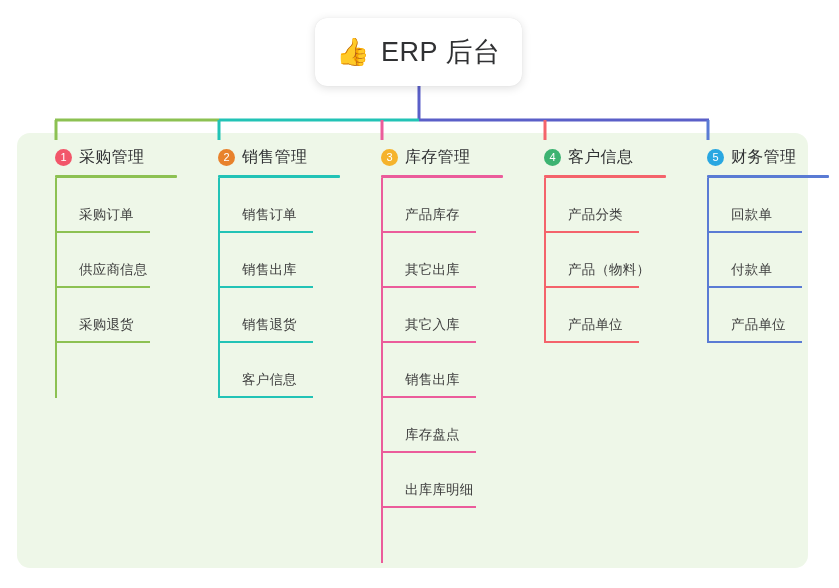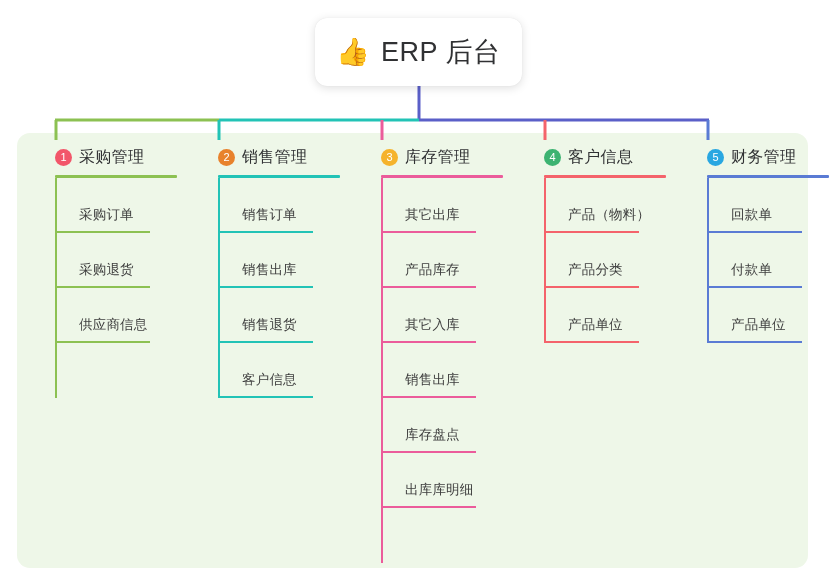--- a/index.html
+++ b/index.html
@@ -178,27 +178,27 @@
           <span class="col-title">采购管理</span>
         </div>
         <div class="col-rule" style="background: rgb(140, 193, 82);"></div>
         <div class="items">
           <div class="spine" style="background: rgb(140, 193, 82); height: 220px;"></div>
           <div class="item">
             <span class="item-label">采购订单</span>
             <div class="item-rule" style="background: rgb(140, 193, 82);"></div>
           </div>
           <div class="item">
+            <span class="item-label">供应商信息</span>
+            <div class="item-rule" style="background: rgb(140, 193, 82);"></div>
+          </div>
+          <div class="item">
             <span class="item-label">采购退货</span>
             <div class="item-rule" style="background: rgb(140, 193, 82);"></div>
           </div>
-          <div class="item">
-            <span class="item-label">供应商信息</span>
-            <div class="item-rule" style="background: rgb(140, 193, 82);"></div>
-          </div>
         </div>
       </div>
       <div class="column" style="left: 193px;">
         <div class="col-head">
           <span class="badge" style="background: rgb(232, 130, 44);">2</span>
           <span class="col-title">销售管理</span>
         </div>
         <div class="col-rule" style="background: rgb(34, 195, 182);"></div>
         <div class="items">
           <div class="spine" style="background: rgb(34, 195, 182); height: 220px;"></div>
@@ -222,25 +222,25 @@
       </div>
       <div class="column" style="left: 356px;">
         <div class="col-head">
           <span class="badge" style="background: rgb(245, 179, 44);">3</span>
           <span class="col-title">库存管理</span>
         </div>
         <div class="col-rule" style="background: rgb(235, 92, 155);"></div>
         <div class="items">
           <div class="spine" style="background: rgb(235, 92, 155); height: 385px;"></div>
           <div class="item">
+            <span class="item-label">产品库存</span>
+            <div class="item-rule" style="background: rgb(235, 92, 155);"></div>
+          </div>
+          <div class="item">
             <span class="item-label">其它出库</span>
-            <div class="item-rule" style="background: rgb(235, 92, 155);"></div>
-          </div>
-          <div class="item">
-            <span class="item-label">产品库存</span>
             <div class="item-rule" style="background: rgb(235, 92, 155);"></div>
           </div>
           <div class="item">
             <span class="item-label">其它入库</span>
             <div class="item-rule" style="background: rgb(235, 92, 155);"></div>
           </div>
           <div class="item">
             <span class="item-label">销售出库</span>
             <div class="item-rule" style="background: rgb(235, 92, 155);"></div>
           </div>
@@ -256,28 +256,28 @@
       </div>
       <div class="column" style="left: 519px;">
         <div class="col-head">
           <span class="badge" style="background: rgb(60, 179, 113);">4</span>
           <span class="col-title">客户信息</span>
         </div>
         <div class="col-rule" style="background: rgb(244, 99, 107);"></div>
         <div class="items">
           <div class="spine" style="background: rgb(244, 99, 107); height: 165px;"></div>
           <div class="item">
+            <span class="item-label">产品分类</span>
+            <div class="item-rule" style="background: rgb(244, 99, 107);"></div>
+          </div>
+          <div class="item">
             <span class="item-label">产品（物料）</span>
             <div class="item-rule" style="background: rgb(244, 99, 107);"></div>
           </div>
           <div class="item">
-            <span class="item-label">产品分类</span>
-            <div class="item-rule" style="background: rgb(244, 99, 107);"></div>
-          </div>
-          <div class="item">
             <span class="item-label">产品单位</span>
             <div class="item-rule" style="background: rgb(244, 99, 107);"></div>
           </div>
         </div>
       </div>
       <div class="column" style="left: 682px;">
         <div class="col-head">
           <span class="badge" style="background: rgb(41, 167, 225);">5</span>
           <span class="col-title">财务管理</span>
         </div>

